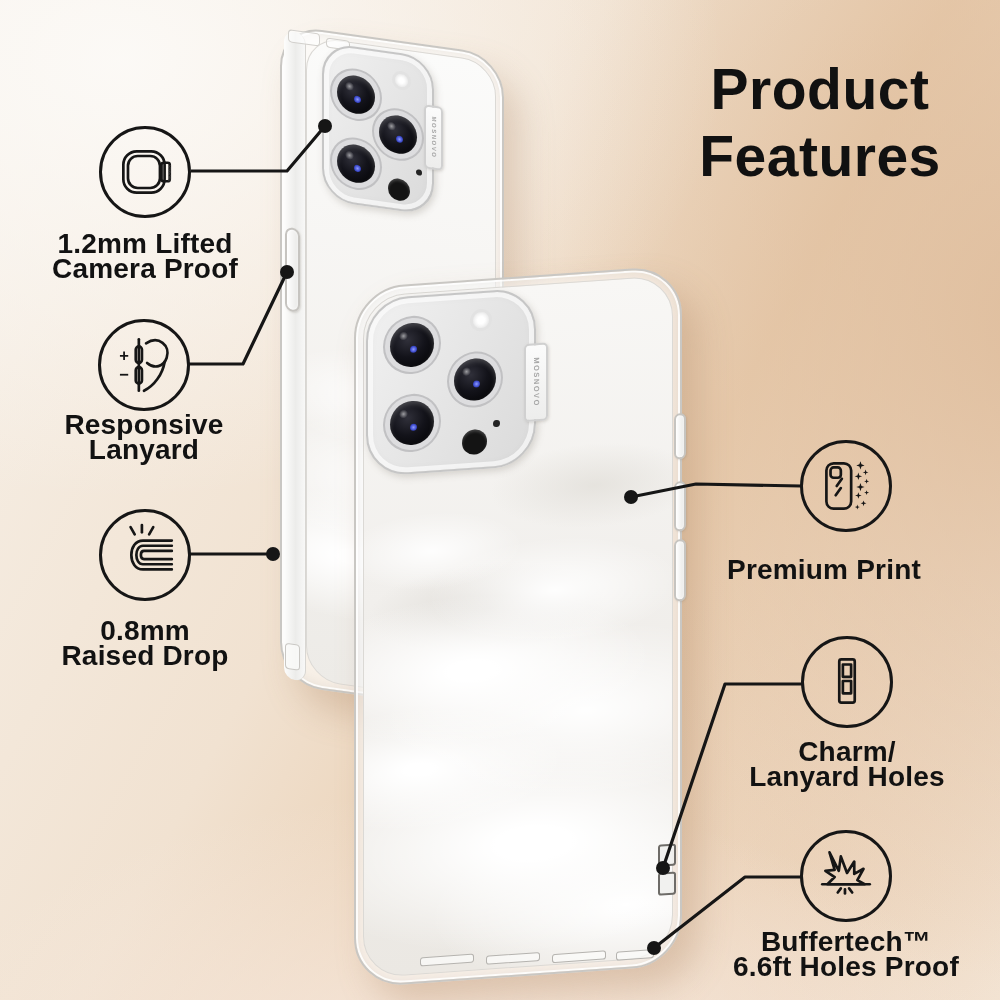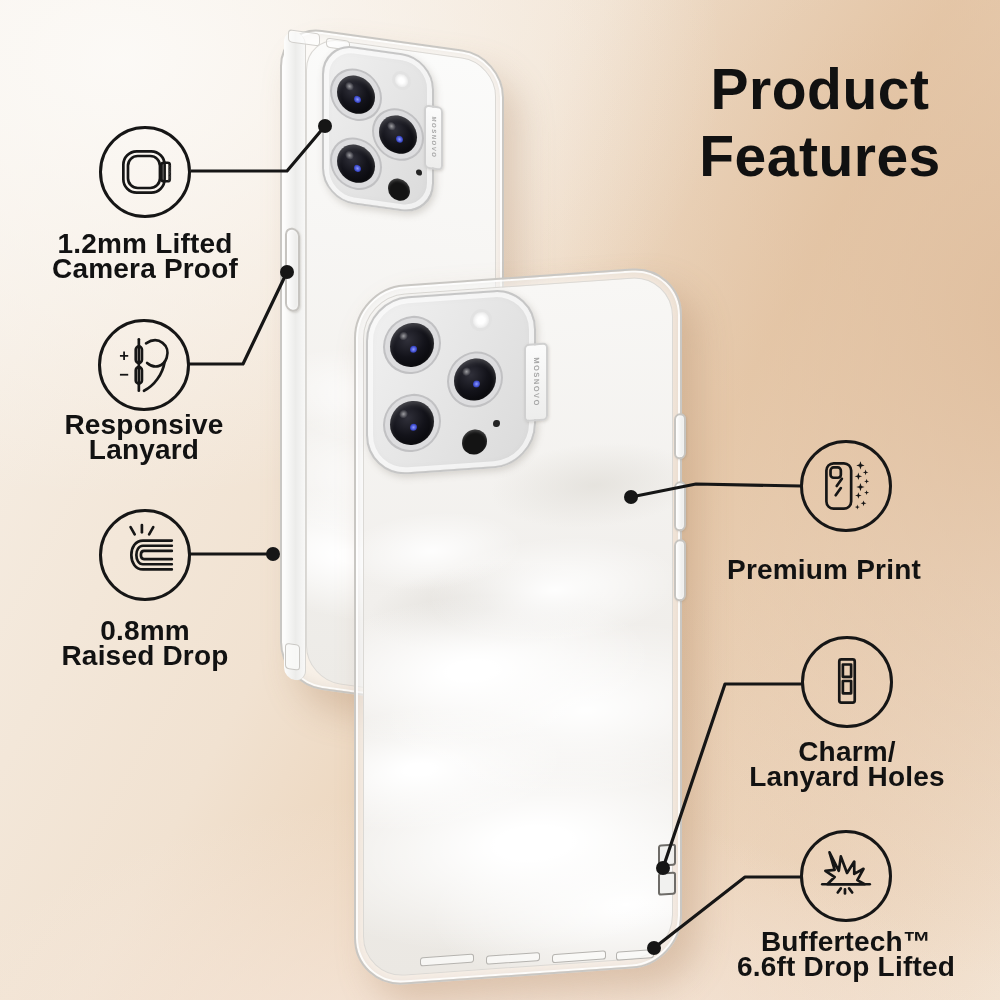--- a/index.html
+++ b/index.html
@@ -287,16 +287,16 @@
     <svg viewBox="0 0 64 64">
       <path class="ic" d="M16,9 L25,27 L27,13 L33,29 L40,18 L40,30 L49,25 L43,36 L50,40 L14,40 L21,33 L12,27 L21,26 Z" stroke-width="2.4"></path>
       <line class="ic" x1="9" y1="40" x2="55" y2="40" stroke-width="2.4"></line>
       <line class="ic" x1="24" y1="48" x2="27" y2="44" stroke-width="2"></line>
       <line class="ic" x1="31" y1="49" x2="31" y2="45" stroke-width="2"></line>
       <line class="ic" x1="38" y1="48" x2="35" y2="44" stroke-width="2"></line>
     </svg>
   </div>
   <div class="callout-label" style="left:706px; top:929px;">
     <span>Buffertech™</span>
-    <span>6.6ft Drop Lifted</span>
+    <span>6.6ft Holes Proof</span>
   </div>
 
 </div>
 
 </body></html>

